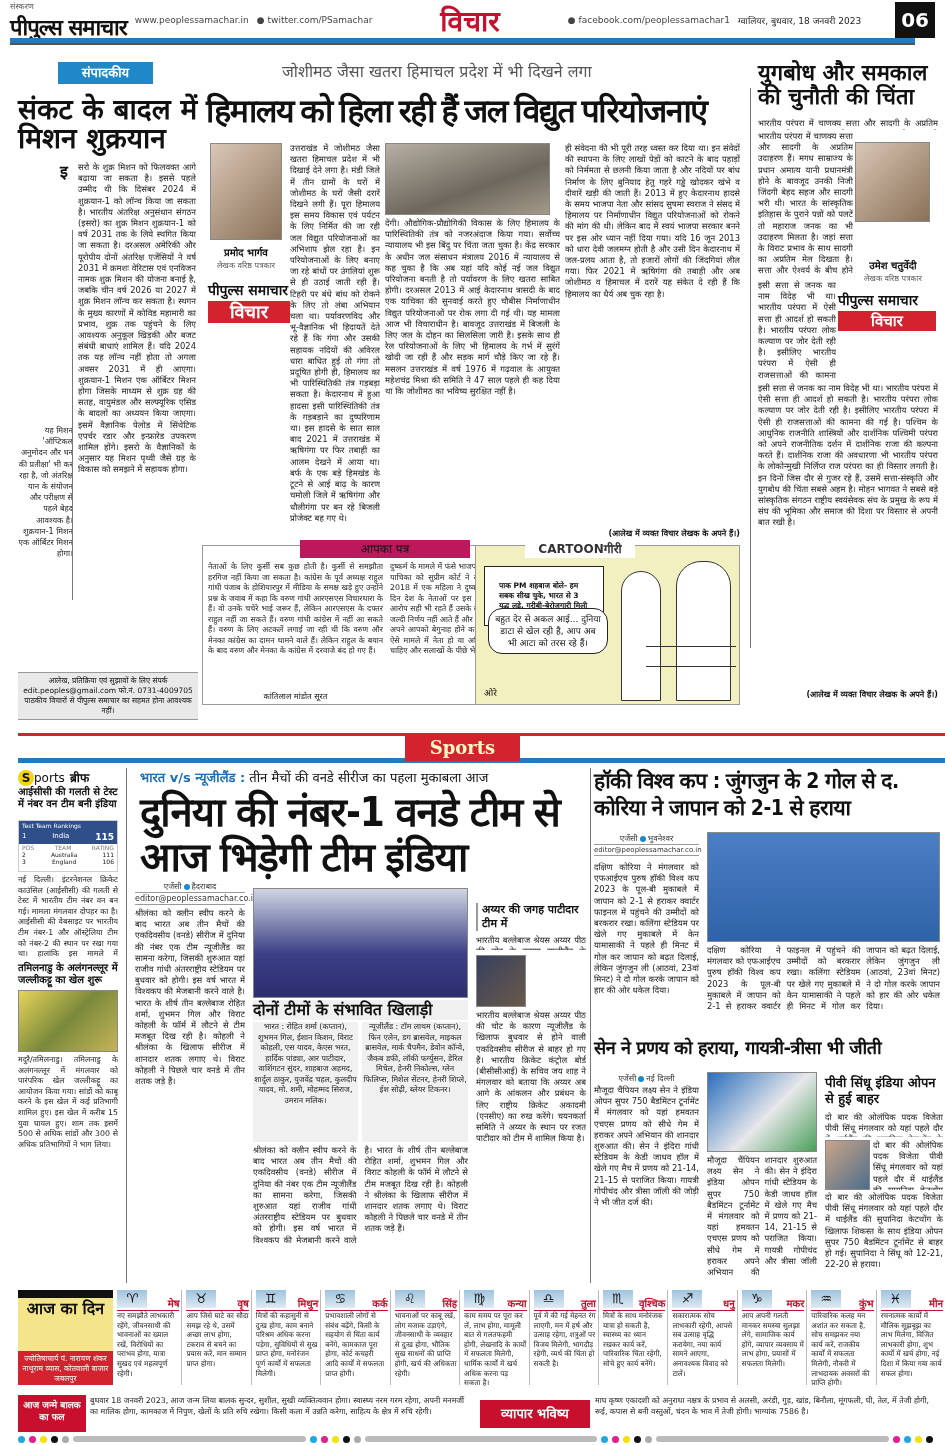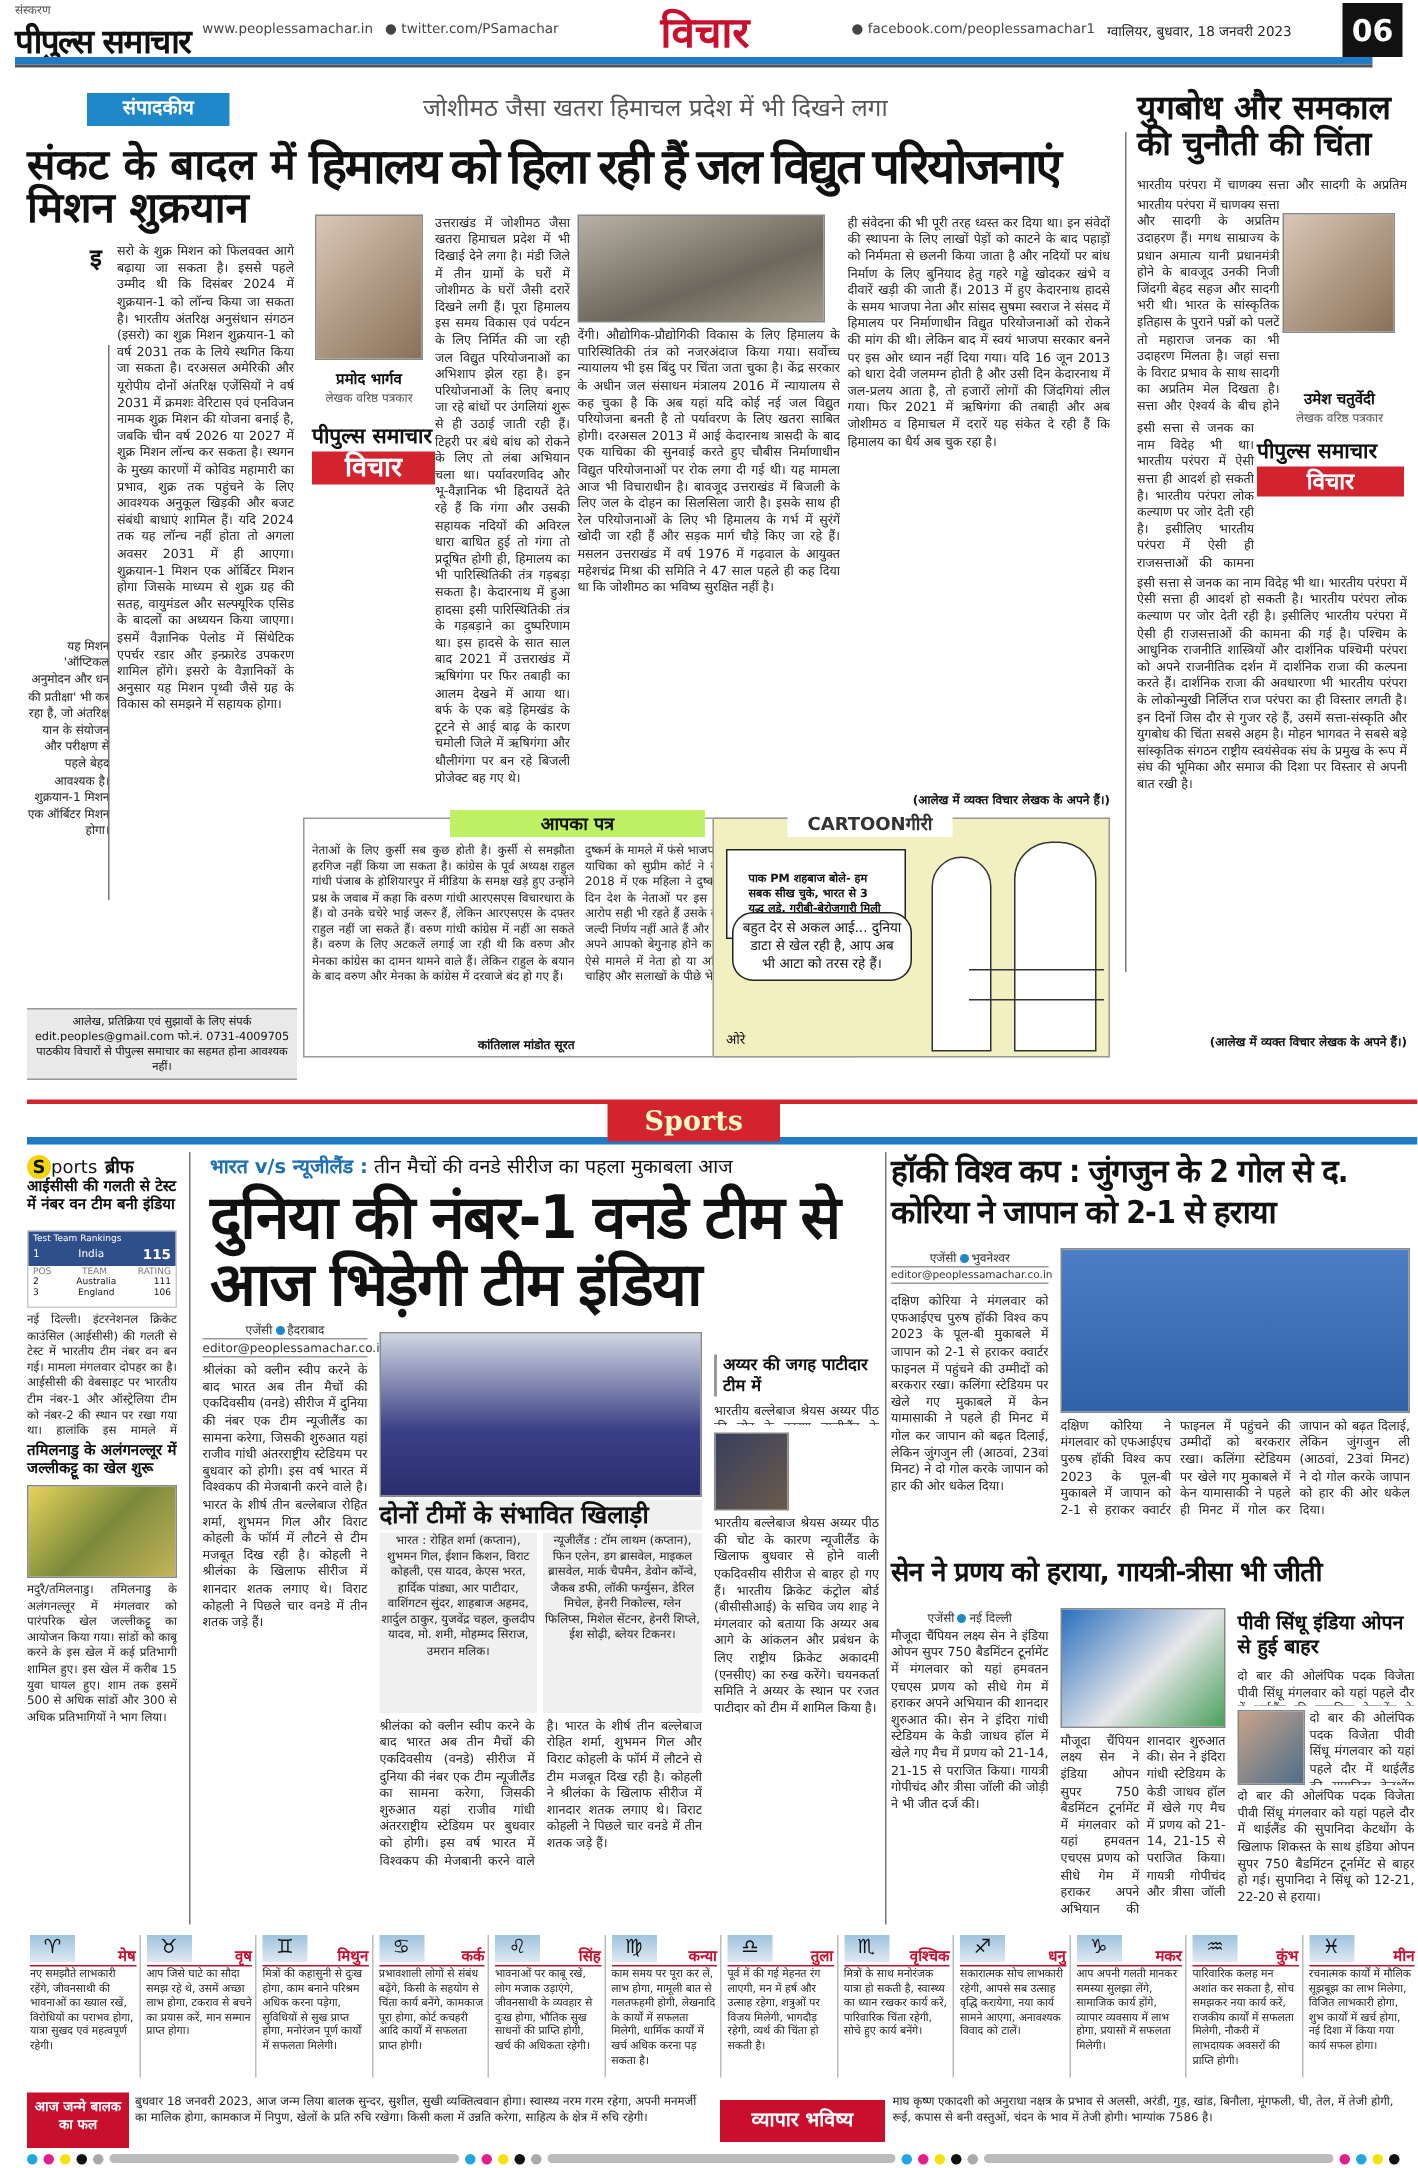--- a/index.html
+++ b/index.html
@@ -18,21 +18,21 @@
 .edit-head{left:18px;top:95px;width:180px;font-size:28px;font-weight:bold;line-height:1.05;font-family:"DejaVu Serif",serif}
 .col-text{font-size:8.4px;line-height:11.2px;text-align:justify;color:#222;overflow:hidden}
 .kicker{left:282px;top:60px;font-size:16px;color:#555}
 .mainhead{left:206px;top:88px;width:540px;font-size:32px;font-weight:bold;font-family:Liberation Sans, sans-serif;letter-spacing:-1.5px}
 .photo{background:linear-gradient(135deg,#d9c7b5,#8a7058);border:1px solid #888}
 .caption-name{font-size:10px;font-weight:bold;text-align:center}
 .caption-role{font-size:8px;color:#555;text-align:center}
 .vichar-block{background:#d3232f;color:#fff;font-weight:bold;font-size:18px;text-align:center}
 .right-head{left:758px;top:60px;width:180px;font-size:22px;font-weight:bold;line-height:1.1;font-family:"DejaVu Serif",serif}
 .letters{left:202px;top:545px;width:368px;height:160px;border:1px solid #999}
-.letters-tab{left:300px;top:540px;width:170px;height:18px;background:#bef264;font-size:12px;font-weight:bold;text-align:center;line-height:18px}
+.letters-tab{left:300px;top:540px;width:170px;height:18px;background:#be185d;font-size:12px;font-weight:normal;text-align:center;line-height:18px}
 .cartoon{left:470px;top:545px;width:270px;height:160px;background:#f2efc0;border:1px solid #999}
 .cartoon-tab{left:525px;top:540px;width:110px;height:18px;background:#fff;font-size:12px;font-weight:bold;text-align:center;line-height:18px;color:#333}
 .redline{left:18px;top:733px;width:927px;height:3px;background:#d3232f}
 .sports-tab{left:405px;top:735px;width:115px;height:26px;background:#d3232f;color:#fef9c3;font-size:18px;font-weight:bold;text-align:center;line-height:26px;font-family:"DejaVu Serif",serif}
 .sports-blue{left:18px;top:758px;width:927px;height:5px;background:#1e7bc4}
 .brief-head{left:18px;top:767px;width:100px}
 .sp-kicker{left:140px;top:768px;font-size:13px}
 .sp-main{left:140px;top:790px;width:440px;font-size:40px;line-height:45px;font-weight:bold;font-family:"DejaVu Sans Condensed","DejaVu Sans",sans-serif;letter-spacing:-1px}
 .hockey-head{left:594px;top:768px;width:350px;font-size:21px;line-height:27px;font-weight:bold;font-family:"DejaVu Sans Condensed","DejaVu Sans",sans-serif;letter-spacing:-0.5px}
 .byline{font-size:8px;text-align:center;color:#333}
@@ -122,21 +122,21 @@
   <div style="font-size:14px;font-weight:bold;font-family:'DejaVu Serif',serif">पीपुल्स समाचार</div>
   <div class="vichar-block" style="margin-top:2px;height:20px;line-height:20px;font-size:15px">विचार</div>
 </div>
 <div class="abs col-text" style="left:758px;top:280px;width:78px;height:100px">इसी सत्ता से जनक का नाम विदेह भी था। भारतीय परंपरा में ऐसी सत्ता ही आदर्श हो सकती है। भारतीय परंपरा लोक कल्याण पर जोर देती रही है। इसीलिए भारतीय परंपरा में ऐसी ही राजसत्ताओं की कामना की गई है। पश्चिम के आधुनिक राजनीति शास्त्रियों और दार्शनिक पश्चिमी परंपरा को अपने राजनीतिक दर्शन में दार्शनिक राजा की कल्पना करते हैं। दार्शनिक राजा की अवधारणा भी भारतीय परंपरा के लोकोन्मुखी निर्लिप्त राज परंपरा का ही विस्तार लगती है। इन दिनों जिस दौर से गुजर रहे हैं, उसमें सत्ता-संस्कृति और युगबोध की चिंता सबसे अहम है। मोहन भागवत ने सबसे बड़े सांस्कृतिक संगठन राष्ट्रीय स्वयंसेवक संघ के प्रमुख के रूप में संघ की भूमिका और समाज की दिशा पर विस्तार से अपनी बात रखी है।</div>
 <div class="abs col-text" style="left:758px;top:383px;width:180px;height:300px">इसी सत्ता से जनक का नाम विदेह भी था। भारतीय परंपरा में ऐसी सत्ता ही आदर्श हो सकती है। भारतीय परंपरा लोक कल्याण पर जोर देती रही है। इसीलिए भारतीय परंपरा में ऐसी ही राजसत्ताओं की कामना की गई है। पश्चिम के आधुनिक राजनीति शास्त्रियों और दार्शनिक पश्चिमी परंपरा को अपने राजनीतिक दर्शन में दार्शनिक राजा की कल्पना करते हैं। दार्शनिक राजा की अवधारणा भी भारतीय परंपरा के लोकोन्मुखी निर्लिप्त राज परंपरा का ही विस्तार लगती है। इन दिनों जिस दौर से गुजर रहे हैं, उसमें सत्ता-संस्कृति और युगबोध की चिंता सबसे अहम है। मोहन भागवत ने सबसे बड़े सांस्कृतिक संगठन राष्ट्रीय स्वयंसेवक संघ के प्रमुख के रूप में संघ की भूमिका और समाज की दिशा पर विस्तार से अपनी बात रखी है।</div>
 <div class="abs" style="left:758px;top:688px;width:180px;font-size:8px;font-weight:bold;text-align:right">(आलेख में व्यक्त विचार लेखक के अपने हैं।)</div>
 
 <div class="abs letters"></div>
 <div class="abs letters-tab">आपका पत्र</div>
 <div class="abs col-text" style="left:208px;top:562px;width:175px;height:126px;font-size:7.8px;line-height:10.5px">नेताओं के लिए कुर्सी सब कुछ होती है। कुर्सी से समझौता हरगिज नहीं किया जा सकता है। कांग्रेस के पूर्व अध्यक्ष राहुल गांधी पंजाब के होशियारपुर में मीडिया के समक्ष खड़े हुए उन्होंने प्रश्न के जवाब में कहा कि वरुण गांधी आरएसएस विचारधारा के हैं। वो उनके चचेरे भाई जरूर हैं, लेकिन आरएसएस के दफ्तर राहुल नहीं जा सकते हैं। वरुण गांधी कांग्रेस में नहीं आ सकते हैं। वरुण के लिए अटकलें लगाई जा रही थी कि वरुण और मेनका कांग्रेस का दामन थामने वाले हैं। लेकिन राहुल के बयान के बाद वरुण और मेनका के कांग्रेस में दरवाजे बंद हो गए हैं।</div>
-<div class="abs" style="left:208px;top:690px;width:175px;font-size:8px;font-weight:bold;text-align:right">कांतिलाल मांडोत सूरत</div>
+<div class="abs" style="left:208px;top:690px;width:175px;font-size:8px;font-weight:normal;text-align:center">कांतिलाल मांडोत सूरत</div>
 <div class="abs col-text" style="left:390px;top:562px;width:175px;height:126px;font-size:7.8px;line-height:10.5px">दुष्कर्म के मामले में फंसे भाजपा नेता सैयद शाहनवाज हुसैन की याचिका को सुप्रीम कोर्ट ने खारिज कर दिया है। हुसैन पर 2018 में एक महिला ने दुष्कर्म का आरोप लगाया था। आए दिन देश के नेताओं पर इस तरह के आरोप लगते रहे हैं ये आरोप सही भी रहते हैं उसके बावजूद ऐसे मामले में नेताओं पर जल्दी निर्णय नहीं आते हैं और आरोपी नेता जेल से बाहर रहकर अपने आपको बेगुनाह होने का प्रयास करते रहते हैं। कोर्ट को ऐसे मामले में नेता हो या अभिनेता उन्हें कोई छूट नहीं देना चाहिए और सलाखों के पीछे भेज देना चाहिए।</div>
 <div class="abs" style="left:390px;top:690px;width:175px;font-size:8px;font-weight:bold;text-align:right">सुरेश कुमार, इंदौर।</div>
 
 <div class="abs cartoon" style="left:475px;width:265px">
   <div style="position:absolute;left:8px;top:20px;width:120px;background:#fff;border:1px solid #222;font-size:7.5px;font-weight:bold;padding:14px;line-height:10px">पाक PM शहबाज बोले- हम सबक सीख चुके, भारत से 3 युद्ध लड़े, गरीबी-बेरोजगारी मिली</div>
   <div style="position:absolute;left:12px;top:62px;width:120px;background:#fff;border:1px solid #222;border-radius:14px;font-size:9px;padding:4px 6px;text-align:center;line-height:12px">बहुत देर से अकल आई... दुनिया डाटा से खेल रही है, आप अब भी आटा को तरस रहे हैं।</div>
   <div style="position:absolute;left:145px;top:25px;width:40px;height:130px;background:#fff;border:1px solid #333;border-radius:20px 20px 0 0"></div>
   <div style="position:absolute;left:200px;top:15px;width:55px;height:140px;background:#fff;border:1px solid #333;border-radius:25px 25px 0 0"></div>
   <div style="position:absolute;left:170px;top:100px;width:90px;height:1px;background:#333"></div>
   <div style="position:absolute;left:170px;top:120px;width:90px;height:1px;background:#333"></div>
@@ -220,20 +220,25 @@
 <div class="abs col-text" style="left:594px;top:1085px;width:105px;height:195px">मौजूदा चैंपियन लक्ष्य सेन ने इंडिया ओपन सुपर 750 बैडमिंटन टूर्नामेंट में मंगलवार को यहां हमवतन एचएस प्रणय को सीधे गेम में हराकर अपने अभियान की शानदार शुरुआत की। सेन ने इंदिरा गांधी स्टेडियम के केडी जाधव हॉल में खेले गए मैच में प्रणय को 21-14, 21-15 से पराजित किया। गायत्री गोपीचंद और त्रीसा जॉली की जोड़ी ने भी जीत दर्ज की।</div>
 <div class="abs photo" style="left:707px;top:1072px;width:110px;height:80px;background:linear-gradient(135deg,#2a6fbd,#e7e7ea 55%,#4aa05a)"></div>
 <div class="abs col-text" style="left:707px;top:1155px;width:110px;height:125px;column-count:2;column-gap:5px">मौजूदा चैंपियन लक्ष्य सेन ने इंडिया ओपन सुपर 750 बैडमिंटन टूर्नामेंट में मंगलवार को यहां हमवतन एचएस प्रणय को सीधे गेम में हराकर अपने अभियान की शानदार शुरुआत की। सेन ने इंदिरा गांधी स्टेडियम के केडी जाधव हॉल में खेले गए मैच में प्रणय को 21-14, 21-15 से पराजित किया। गायत्री गोपीचंद और त्रीसा जॉली की जोड़ी ने भी जीत दर्ज की।</div>
 <div class="abs" style="left:825px;top:1075px;width:118px;font-size:13px;font-weight:bold;line-height:16px">पीवी सिंधू इंडिया ओपन से हुई बाहर</div>
 <div class="abs photo" style="left:825px;top:1140px;width:45px;height:50px;background:linear-gradient(135deg,#caa48a,#4d6e8a)"></div>
 <div class="abs col-text" style="left:825px;top:1112px;width:118px;height:25px">दो बार की ओलंपिक पदक विजेता पीवी सिंधू मंगलवार को यहां पहले दौर में थाईलैंड की सुपानिदा केटथोंग के खिलाफ शिकस्त के साथ इंडिया ओपन सुपर 750 बैडमिंटन टूर्नामेंट से बाहर हो गई। सुपानिदा ने सिंधू को 12-21, 22-20 से हराया।</div>
 <div class="abs col-text" style="left:873px;top:1140px;width:70px;height:50px">दो बार की ओलंपिक पदक विजेता पीवी सिंधू मंगलवार को यहां पहले दौर में थाईलैंड की सुपानिदा केटथोंग के खिलाफ शिकस्त के साथ इंडिया ओपन सुपर 750 बैडमिंटन टूर्नामेंट से बाहर हो गई। सुपानिदा ने सिंधू को 12-21, 22-20 से हराया।</div>
 <div class="abs col-text" style="left:825px;top:1192px;width:118px;height:88px">दो बार की ओलंपिक पदक विजेता पीवी सिंधू मंगलवार को यहां पहले दौर में थाईलैंड की सुपानिदा केटथोंग के खिलाफ शिकस्त के साथ इंडिया ओपन सुपर 750 बैडमिंटन टूर्नामेंट से बाहर हो गई। सुपानिदा ने सिंधू को 12-21, 22-20 से हराया।</div>
 
 <div class="abs horoscope">
+  <div class="aaj-box">
+    <div class="aaj-top"></div>
+    <div class="aaj-title">आज का दिन</div>
+    <div class="aaj-astro">ज्योतिषाचार्य पं. नारायण शंकर नाथूराम व्यास, कोतवाली बाजार जबलपुर</div>
+  </div>
   <div class="zodiac">
       <div class="zodiac-icon">♈</div>
       <div class="zodiac-name">मेष</div>
       <div class="zodiac-text">नए समझौते लाभकारी रहेंगे, जीवनसाथी की भावनाओं का ख्याल रखें, विरोधियों का पराभव होगा, यात्रा सुखद एवं महत्वपूर्ण रहेगी।</div>
     </div>
   <div class="zodiac">
       <div class="zodiac-icon">♉</div>
       <div class="zodiac-name">वृष</div>
       <div class="zodiac-text">आप जिसे घाटे का सौदा समझ रहे थे, उसमें अच्छा लाभ होगा, टकराव से बचने का प्रयास करें, मान सम्मान प्राप्त होगा।</div>
     </div>

